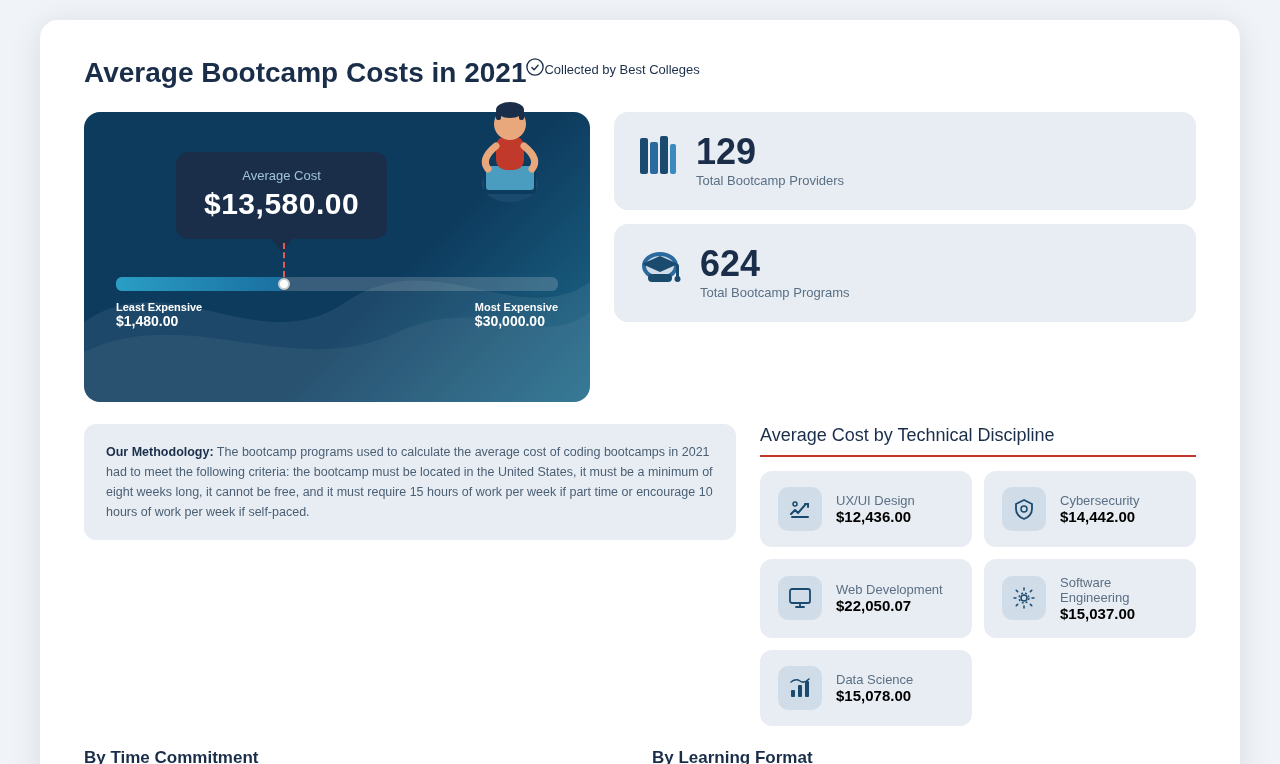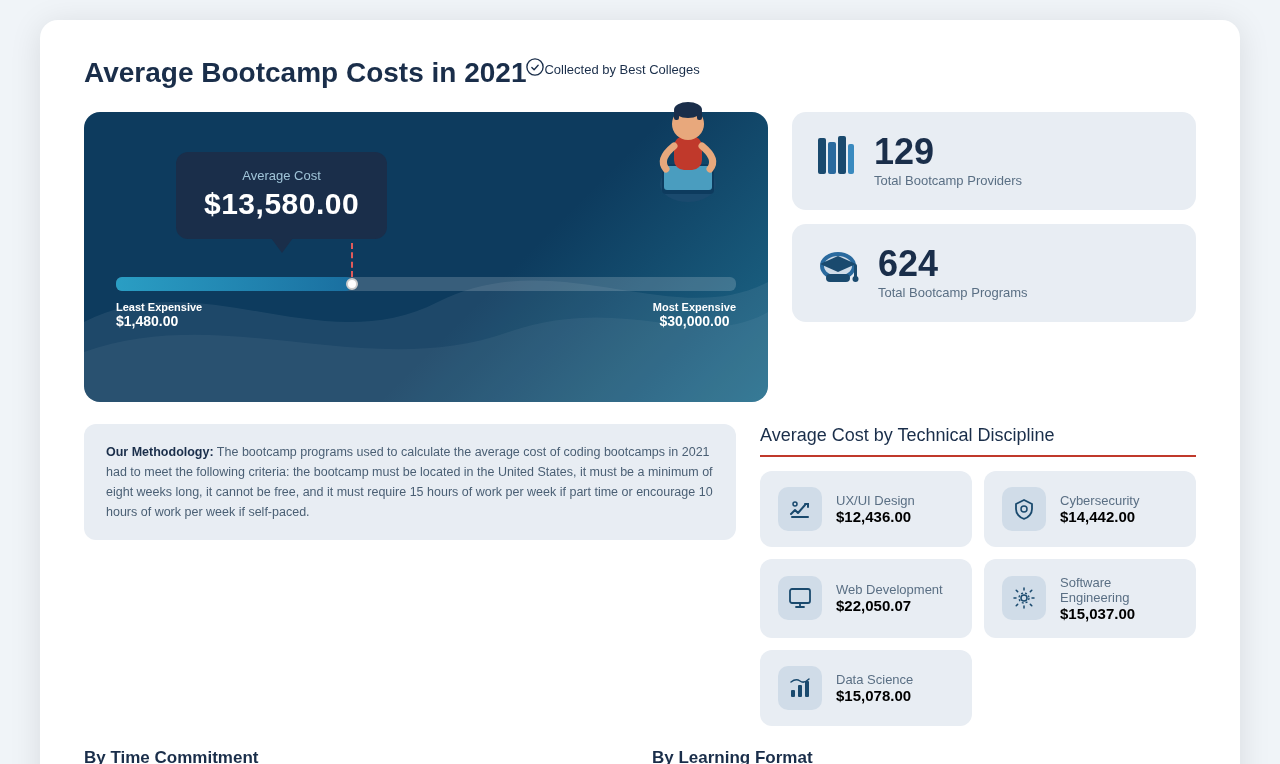--- a/index.html
+++ b/index.html
@@ -50,21 +50,21 @@
     .top-row {
       display: flex;
       gap: 24px;
       align-items: flex-start;
       margin-bottom: 22px;
     }
     
     .hero-card {
       background: linear-gradient(135deg, #0d3b5e 60%, #1e6a8a 100%);
       border-radius: 16px;
-      width: 684px;
+      width: 506px;
       min-height: 290px;
       padding: 30px 32px 22px 32px;
       position: relative;
       overflow: visible;
       flex-shrink: 0;
     }
     .hero-card-bg-wave {
       position: absolute;
       bottom: 0; left: 0; right: 0; top: 0;
       border-radius: 16px;
@@ -350,21 +350,21 @@
           <div class="range-bar-track">
             <div class="range-bar-fill"></div>
             <div class="range-dotted-line"></div>
             <div class="range-dot"></div>
           </div>
           <div class="range-labels">
             <div class="range-label">
               <div class="range-label-title">Least Expensive</div>
               <div class="range-label-value">$1,480.00</div>
             </div>
-            <div class="range-label" style="text-align:center">
+            <div class="range-label" style="text-align:left">
               <div class="range-label-title">Most Expensive</div>
               <div class="range-label-value">$30,000.00</div>
             </div>
           </div>
         </div>
       </div>
     </div>
 
     <div class="stats-col">
       <div class="stat-card">

